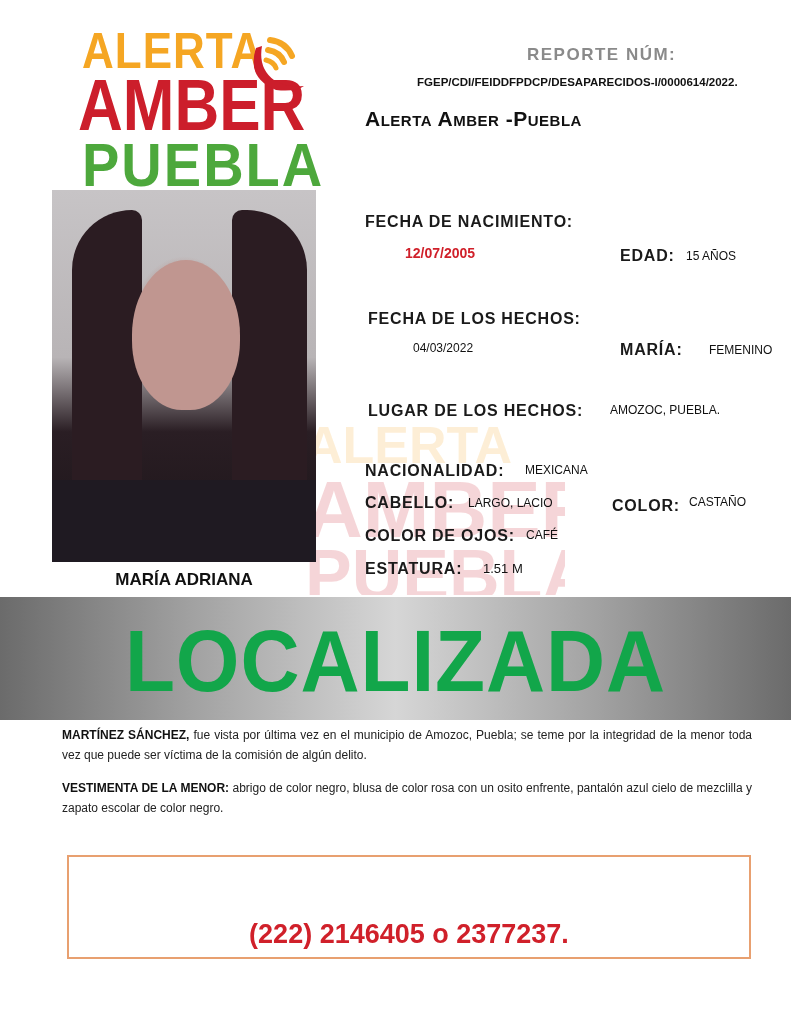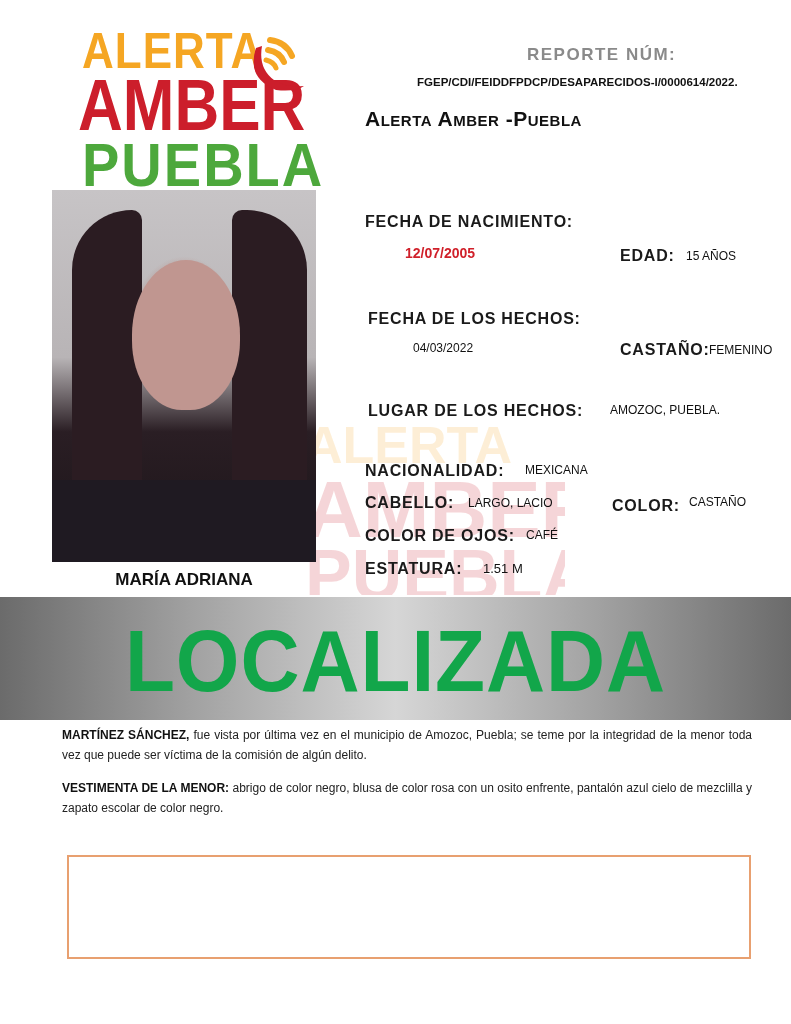--- a/index.html
+++ b/index.html
@@ -90,21 +90,21 @@
 </div>
 <div class="abs person-name">MARÍA ADRIANA</div>
 
 <div class="abs lbl" style="left:365px; top:213px;">FECHA DE NACIMIENTO:</div>
 <div class="abs val-red" style="left:405px; top:245px;">12/07/2005</div>
 <div class="abs lbl" style="left:620px; top:247px;">EDAD:</div>
 <div class="abs val" style="left:686px; top:249px;">15 AÑOS</div>
 
 <div class="abs lbl" style="left:368px; top:310px;">FECHA DE LOS HECHOS:</div>
 <div class="abs val" style="left:413px; top:341px;">04/03/2022</div>
-<div class="abs lbl" style="left:620px; top:341px;">CASTAÑO:</div>
+<div class="abs lbl" style="left:620px; top:341px;">MARÍA:</div>
 <div class="abs val" style="left:709px; top:343px;">FEMENINO</div>
 
 <div class="abs lbl" style="left:368px; top:402px;">LUGAR DE LOS HECHOS:</div>
 <div class="abs val" style="left:610px; top:403px;">AMOZOC, PUEBLA.</div>
 
 <div class="abs lbl" style="left:365px; top:462px;">NACIONALIDAD:</div>
 <div class="abs val" style="left:525px; top:463px;">MEXICANA</div>
 
 <div class="abs lbl" style="left:365px; top:494px;">CABELLO:</div>
 <div class="abs val" style="left:468px; top:496px;">LARGO, LACIO</div>
@@ -122,13 +122,14 @@
 </div>
 
 <div class="abs para" style="top:725px;">
   <b>MARTÍNEZ SÁNCHEZ,</b><span> fue vista por última vez en el municipio de Amozoc, Puebla; se teme por la integridad de la menor toda vez que puede ser víctima de la comisión de algún delito.</span>
 </div>
 <div class="abs para" style="top:778px;">
   <b>VESTIMENTA DE LA MENOR:</b><span> abrigo de color negro, blusa de color rosa con un osito enfrente, pantalón azul cielo de mezclilla y zapato escolar de color negro.</span>
 </div>
 
 <div class="abs contact">
+  <div class="phone">(222) 2146405 o 2377237.</div>
 </div>
 
 </body></html>

